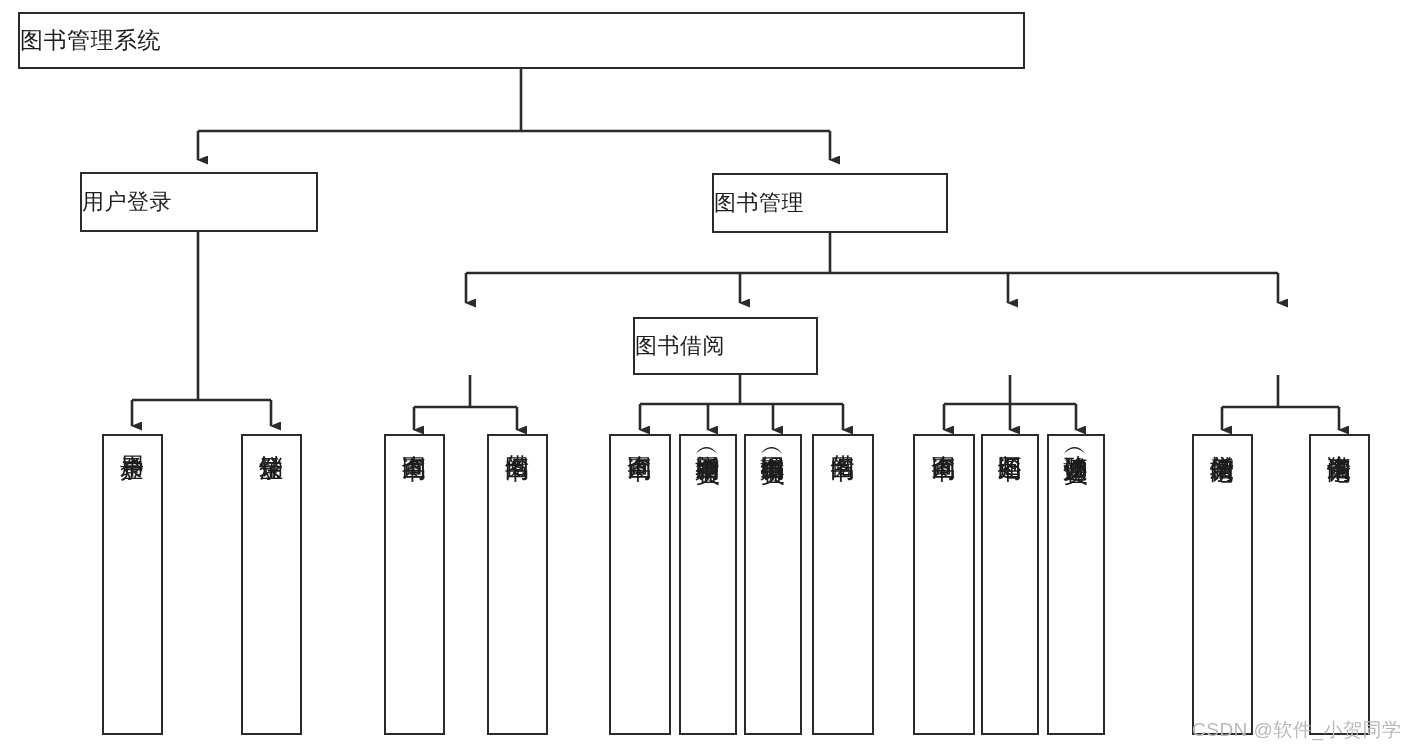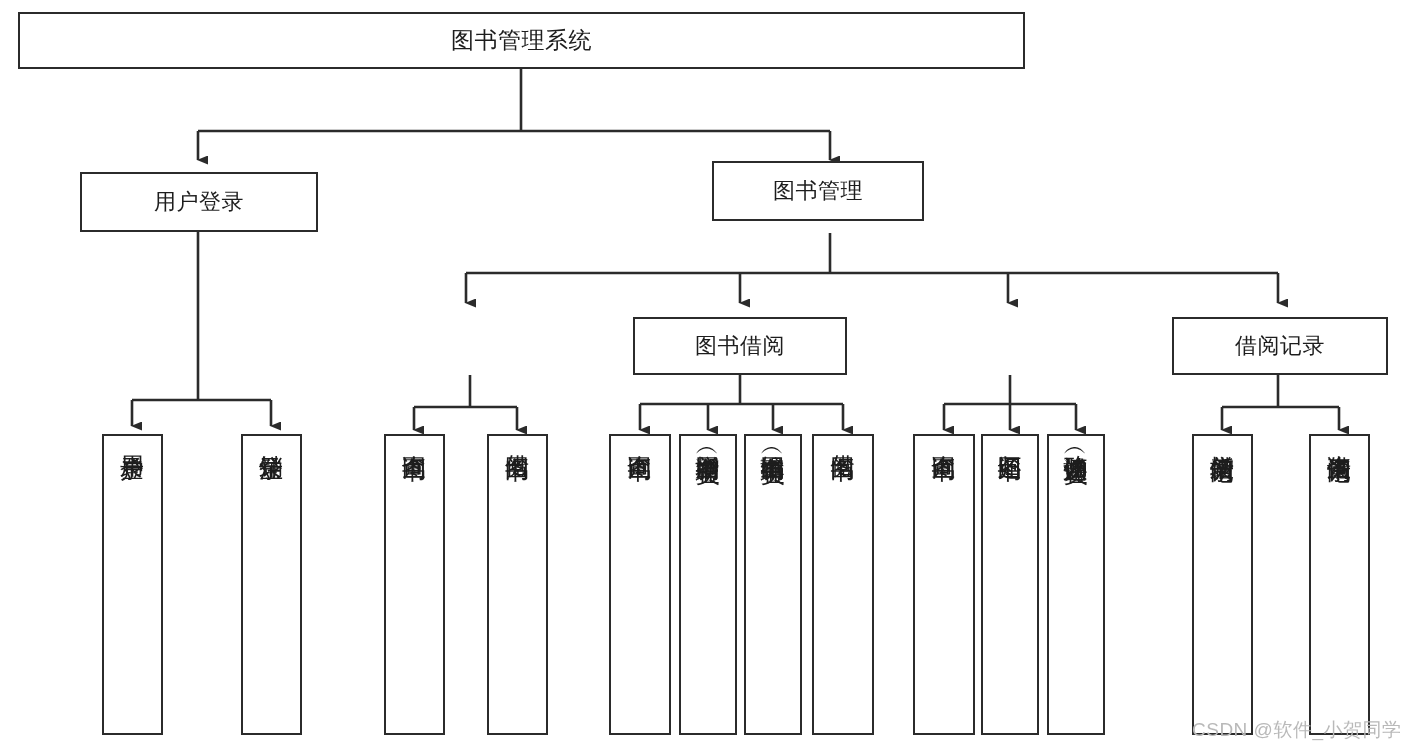--- a/index.html
+++ b/index.html
@@ -26,21 +26,20 @@
     height: 747px;
     pointer-events: none;
   }
   .node {
     position: absolute;
     box-sizing: border-box;
     background: #ffffff;
     border: 2px solid #2b2b2b;
     display: flex;
     align-items: center;
-    justify-content: center;
     color: #1d1d1d;
     z-index: 2;
   }
   .node-label {
     display: block;
     text-align: center;
     line-height: 1.18;
     white-space: pre;
   }
   
@@ -131,33 +130,30 @@
   </svg>
 
   <div class="node h root" style="left:18px; top:12px; width:1007px; height:57px;">
     <span class="node-label">图书管理系统</span>
   </div>
 
   <div class="node h" style="left:80px; top:172px; width:238px; height:60px;">
     <span class="node-label">用户登录</span>
   </div>
 
-  <div class="node h" style="left:712px; top:161px; width:212px; height:60px;">
+  <div class="node h" style="left:712px; top:173px; width:236px; height:60px;">
     <span class="node-label">图书管理</span>
   </div>
 
 
-  <div class="node h" style="left:633px; top:317px; width:214px; height:58px;">
+  <div class="node h" style="left:633px; top:317px; width:185px; height:58px;">
     <span class="node-label">图书借阅</span>
   </div>
 
 
-  <div class="node h" style="left:1172px; top:317px; width:216px; height:58px;">
-    <span class="node-label">借阅记录</span>
-  </div>
 
   <div class="node v" style="left:102px; top:434px; width:61px; height:301px;">
     <span class="node-label">用户登录</span>
   </div>
 
   <div class="node v" style="left:241px; top:434px; width:61px; height:301px;">
     <span class="node-label">注销登录</span>
   </div>
 
   <div class="node v" style="left:384px; top:434px; width:61px; height:301px;">

